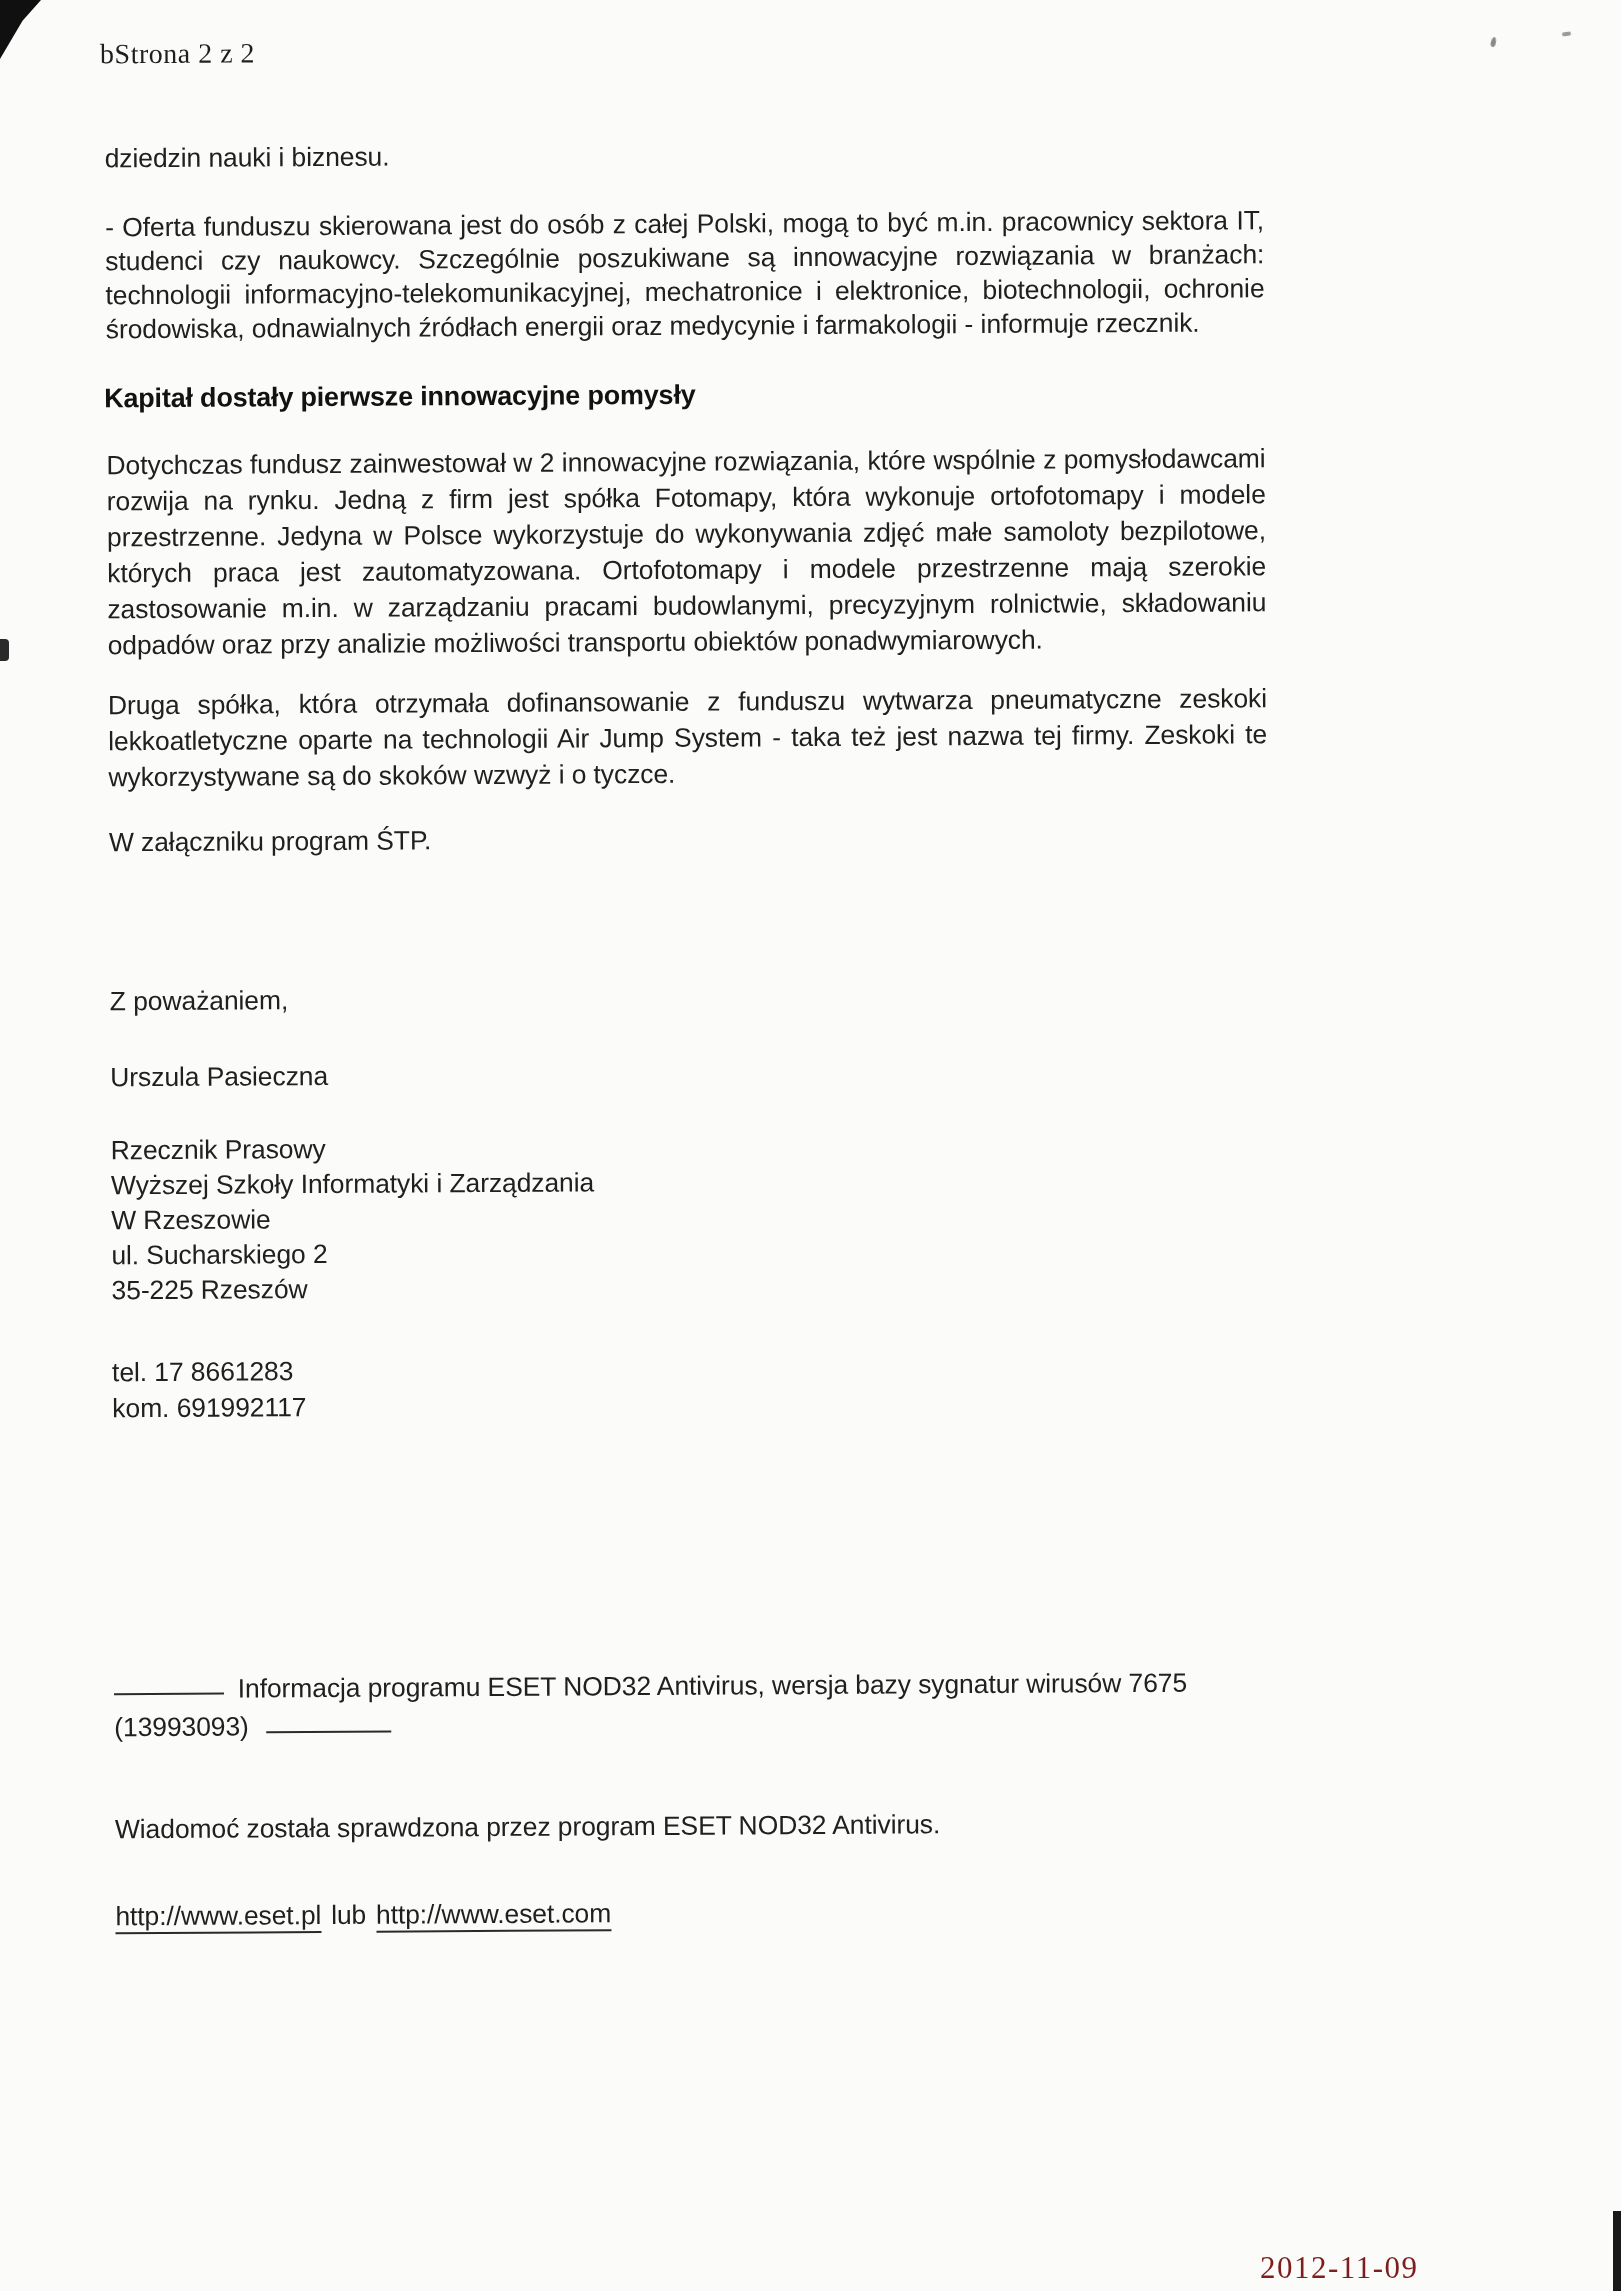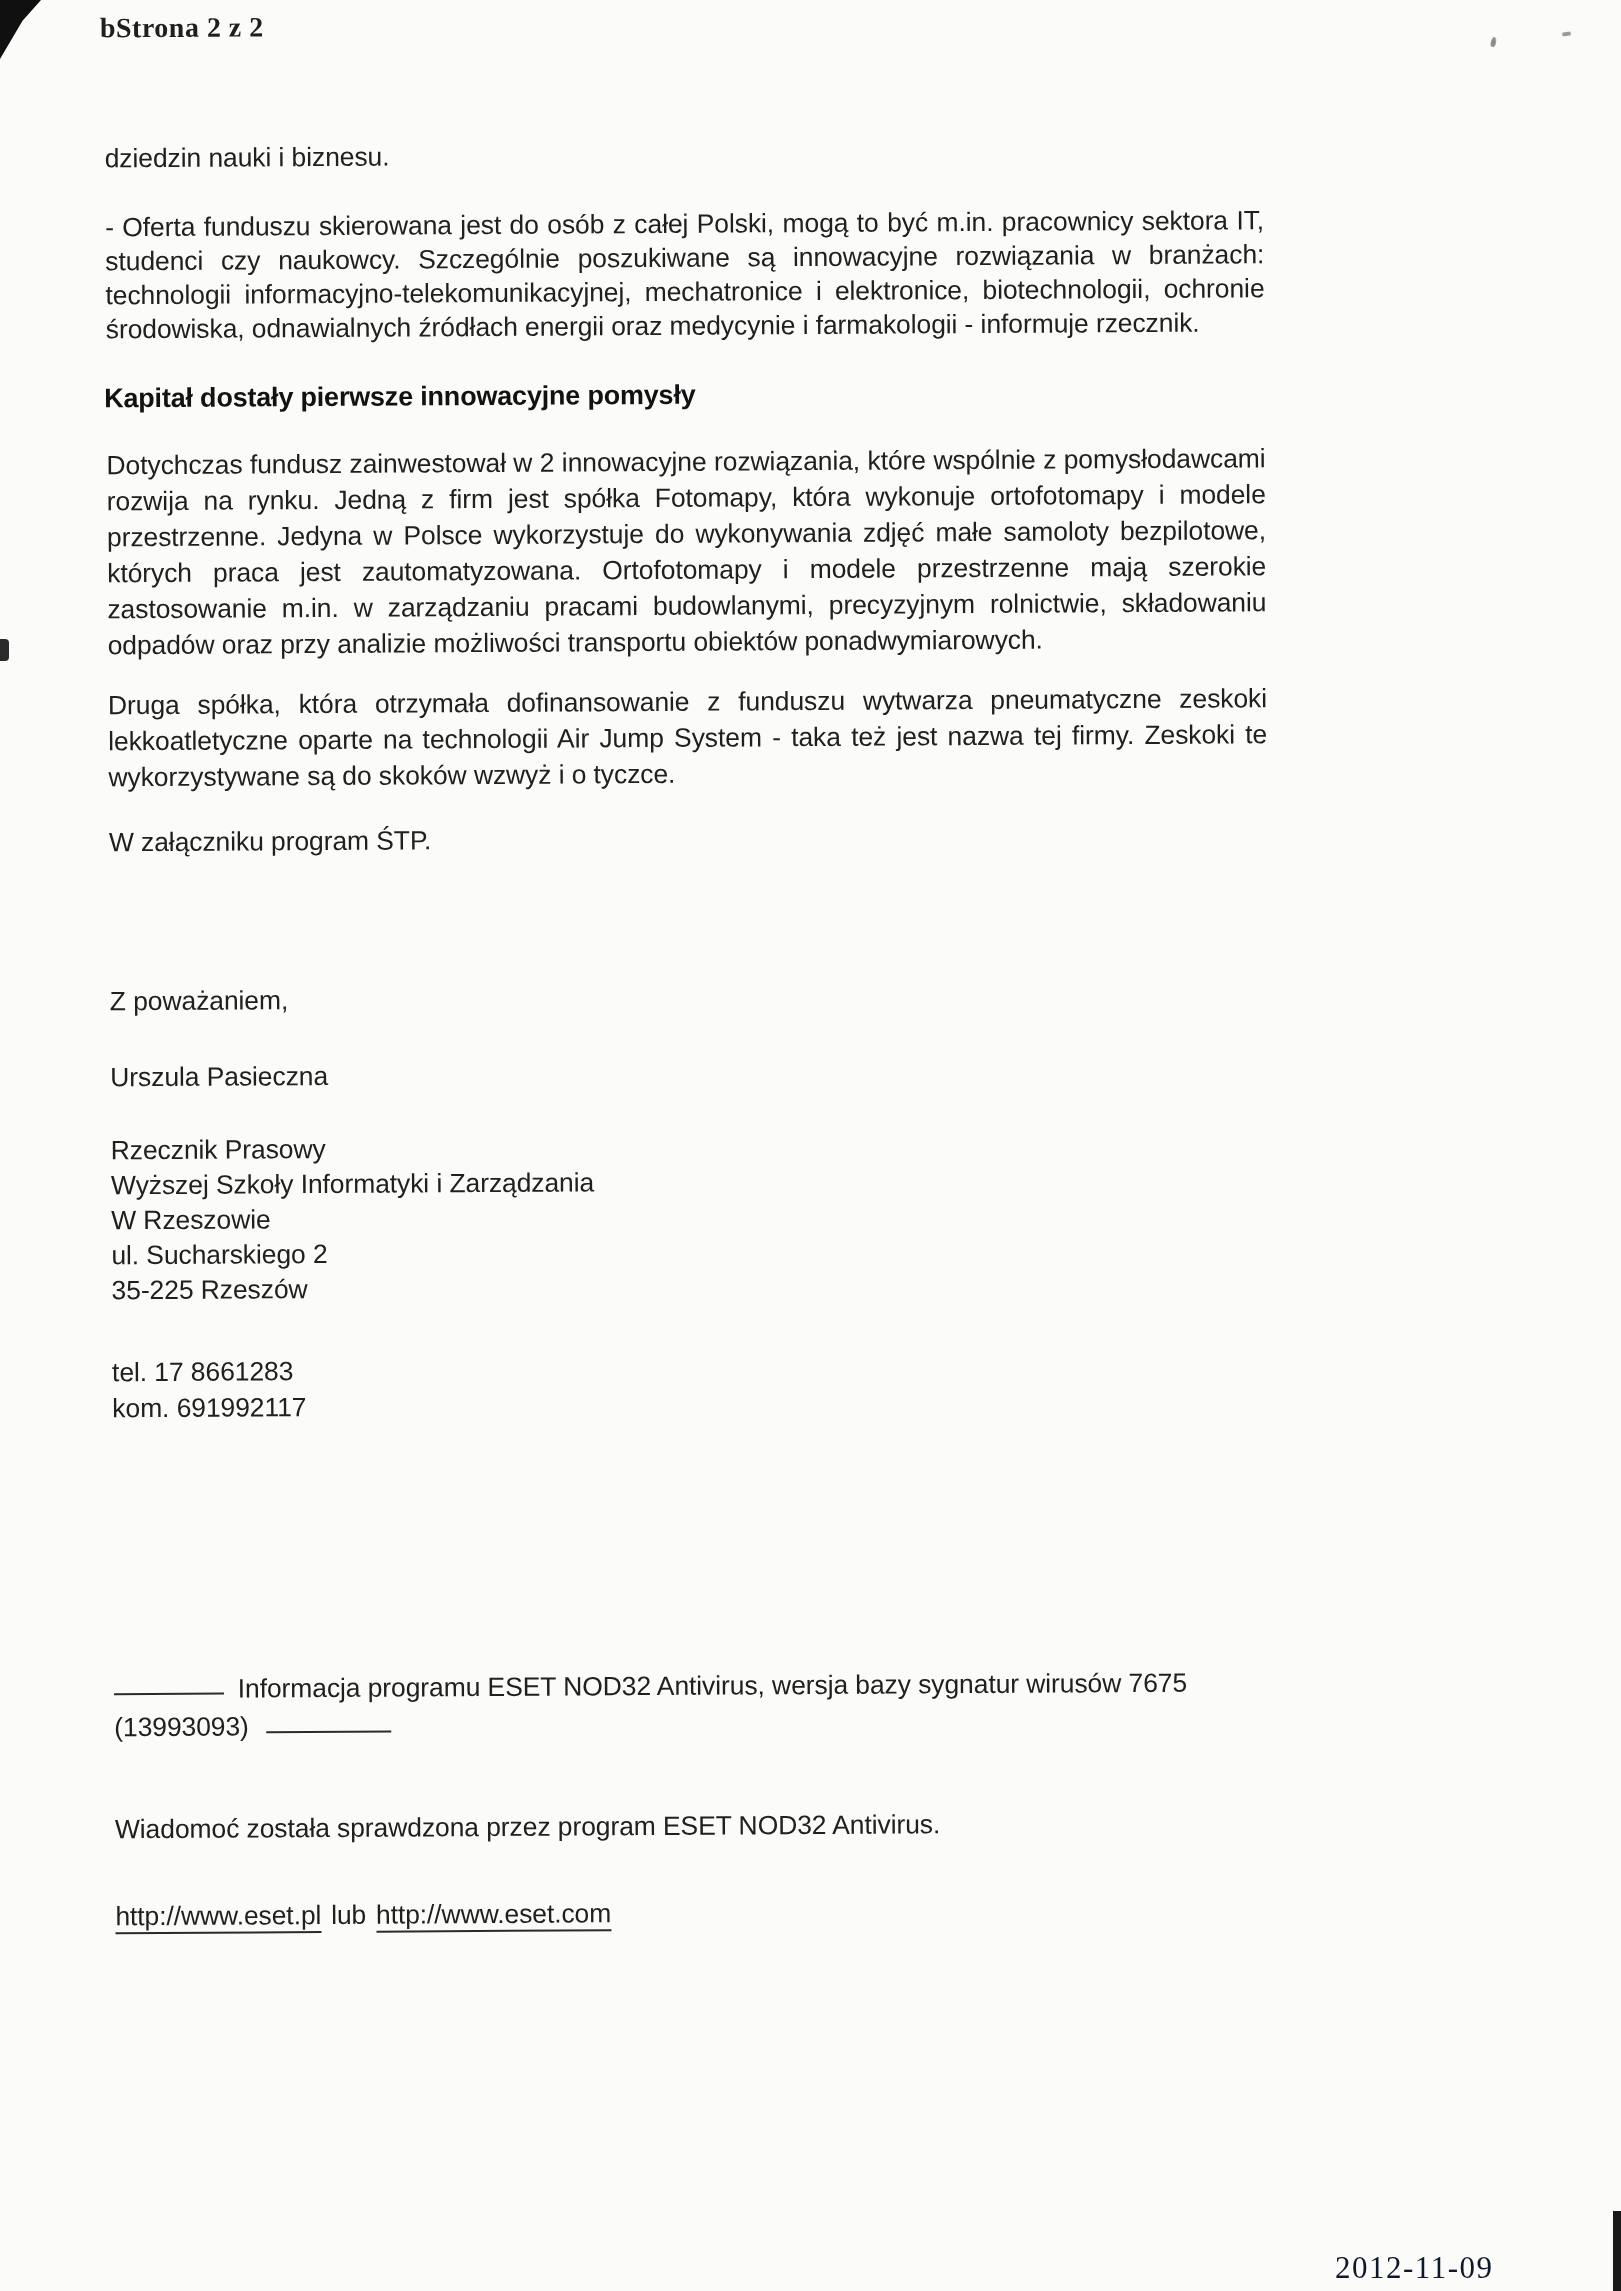--- a/index.html
+++ b/index.html
@@ -12,23 +12,23 @@
     font-family:"Liberation Sans","DejaVu Sans",sans-serif;
     color:#1d1d1d;
   }
   .tilt{
     position:absolute;inset:0;
     transform:rotate(-0.35deg);
     transform-origin:50% 45%;
   }
   .abs{position:absolute;}
   .page-header{
-    left:106px;top:8px;
+    left:106px;top:34px;
     font-family:"Liberation Serif","DejaVu Serif",serif;
-    font-size:28px;color:#1f1f1f;letter-spacing:0.5px;font-weight:bold;
+    font-size:28px;color:#1f1f1f;letter-spacing:0.5px;
   }
   .bodytext{
     left:110px;width:1159px;
     font-size:26.5px;line-height:34px;letter-spacing:-0.1px;
     color:#202020;
   }
   .just{text-align:justify;}
   .opening{top:137px;}
   .offer{top:206px;}
   .heading{
@@ -53,23 +53,23 @@
   .rule2{width:125px;margin-left:17.6px;vertical-align:2px;}
   .av-notice{top:1808px;}
   .av-links{top:1895px;}
   .av-links a{
     color:#1f1f1f;text-decoration:none;
     border-bottom:2.9px solid #2a2a2a;padding-bottom:1px;
     cursor:pointer;
   }
   .link-sep{margin:0 9.8px;}
   .doc-date{
-    left:1335px;top:2250px;
+    left:1260px;top:2250px;
     font-family:"Liberation Serif","DejaVu Serif",serif;
-    font-size:31px;color:#0f172a;letter-spacing:1.5px;
+    font-size:31px;color:#7f1d1d;letter-spacing:1.5px;
   }
   
   .corner-blob{
     left:0;top:0;width:41px;height:59px;
     background:#101010;
     clip-path:polygon(0 0,100% 0,55% 35%,0 100%);
     filter:blur(0.6px);
   }
   .edge-mark{
     left:0;top:639px;width:8.8px;height:21.6px;

